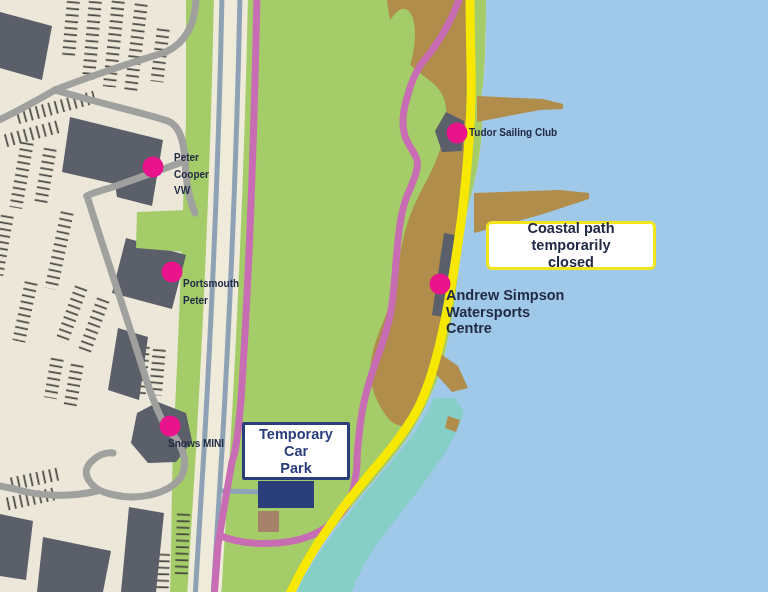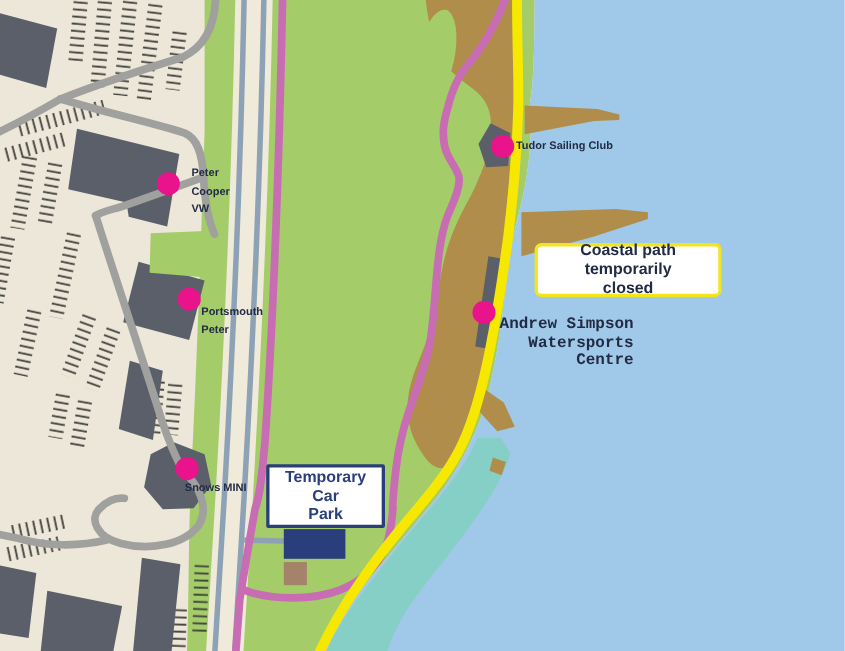--- a/index.html
+++ b/index.html
@@ -31,21 +31,21 @@
     align-items:center;justify-content:center;text-align:center;font-weight:700;
     white-space:pre-line;font-size:14.5px;line-height:17px;box-sizing:border-box;}
   #carpark-box{left:242px;top:422px;width:108px;height:58px;border-color:var(--navy);
     color:var(--navy);border-radius:2px;}
   #coastal-box{left:486px;top:221px;width:170px;height:49px;border-color:var(--box-border-yellow);
     color:var(--label-text);border-radius:6px;}
   #label-peter{left:174px;top:150px;}
   #label-audi{left:183px;top:276px;}
   #label-mini{left:168px;top:436px;}
   #label-tudor{left:469px;top:125px;}
-  #label-andrew{left:446px;top:287px;width:130px;text-align:right;font-size:14.5px;font-family:Liberation Mono, monospace;}
+  #label-andrew{left:446px;top:287px;width:130px;text-align:left;font-size:14.5px;}
 </style>
 </head>
 <body>
 
 <div id="map-stage">
   <svg width="768" height="592" viewBox="0 0 768 592">
     <defs>
       <pattern id="ticks" width="6.5" height="14" patternUnits="userSpaceOnUse">
         <line x1="3" y1="0" x2="3" y2="14" stroke="#44443f" stroke-width="1.7"></line>
       </pattern>

